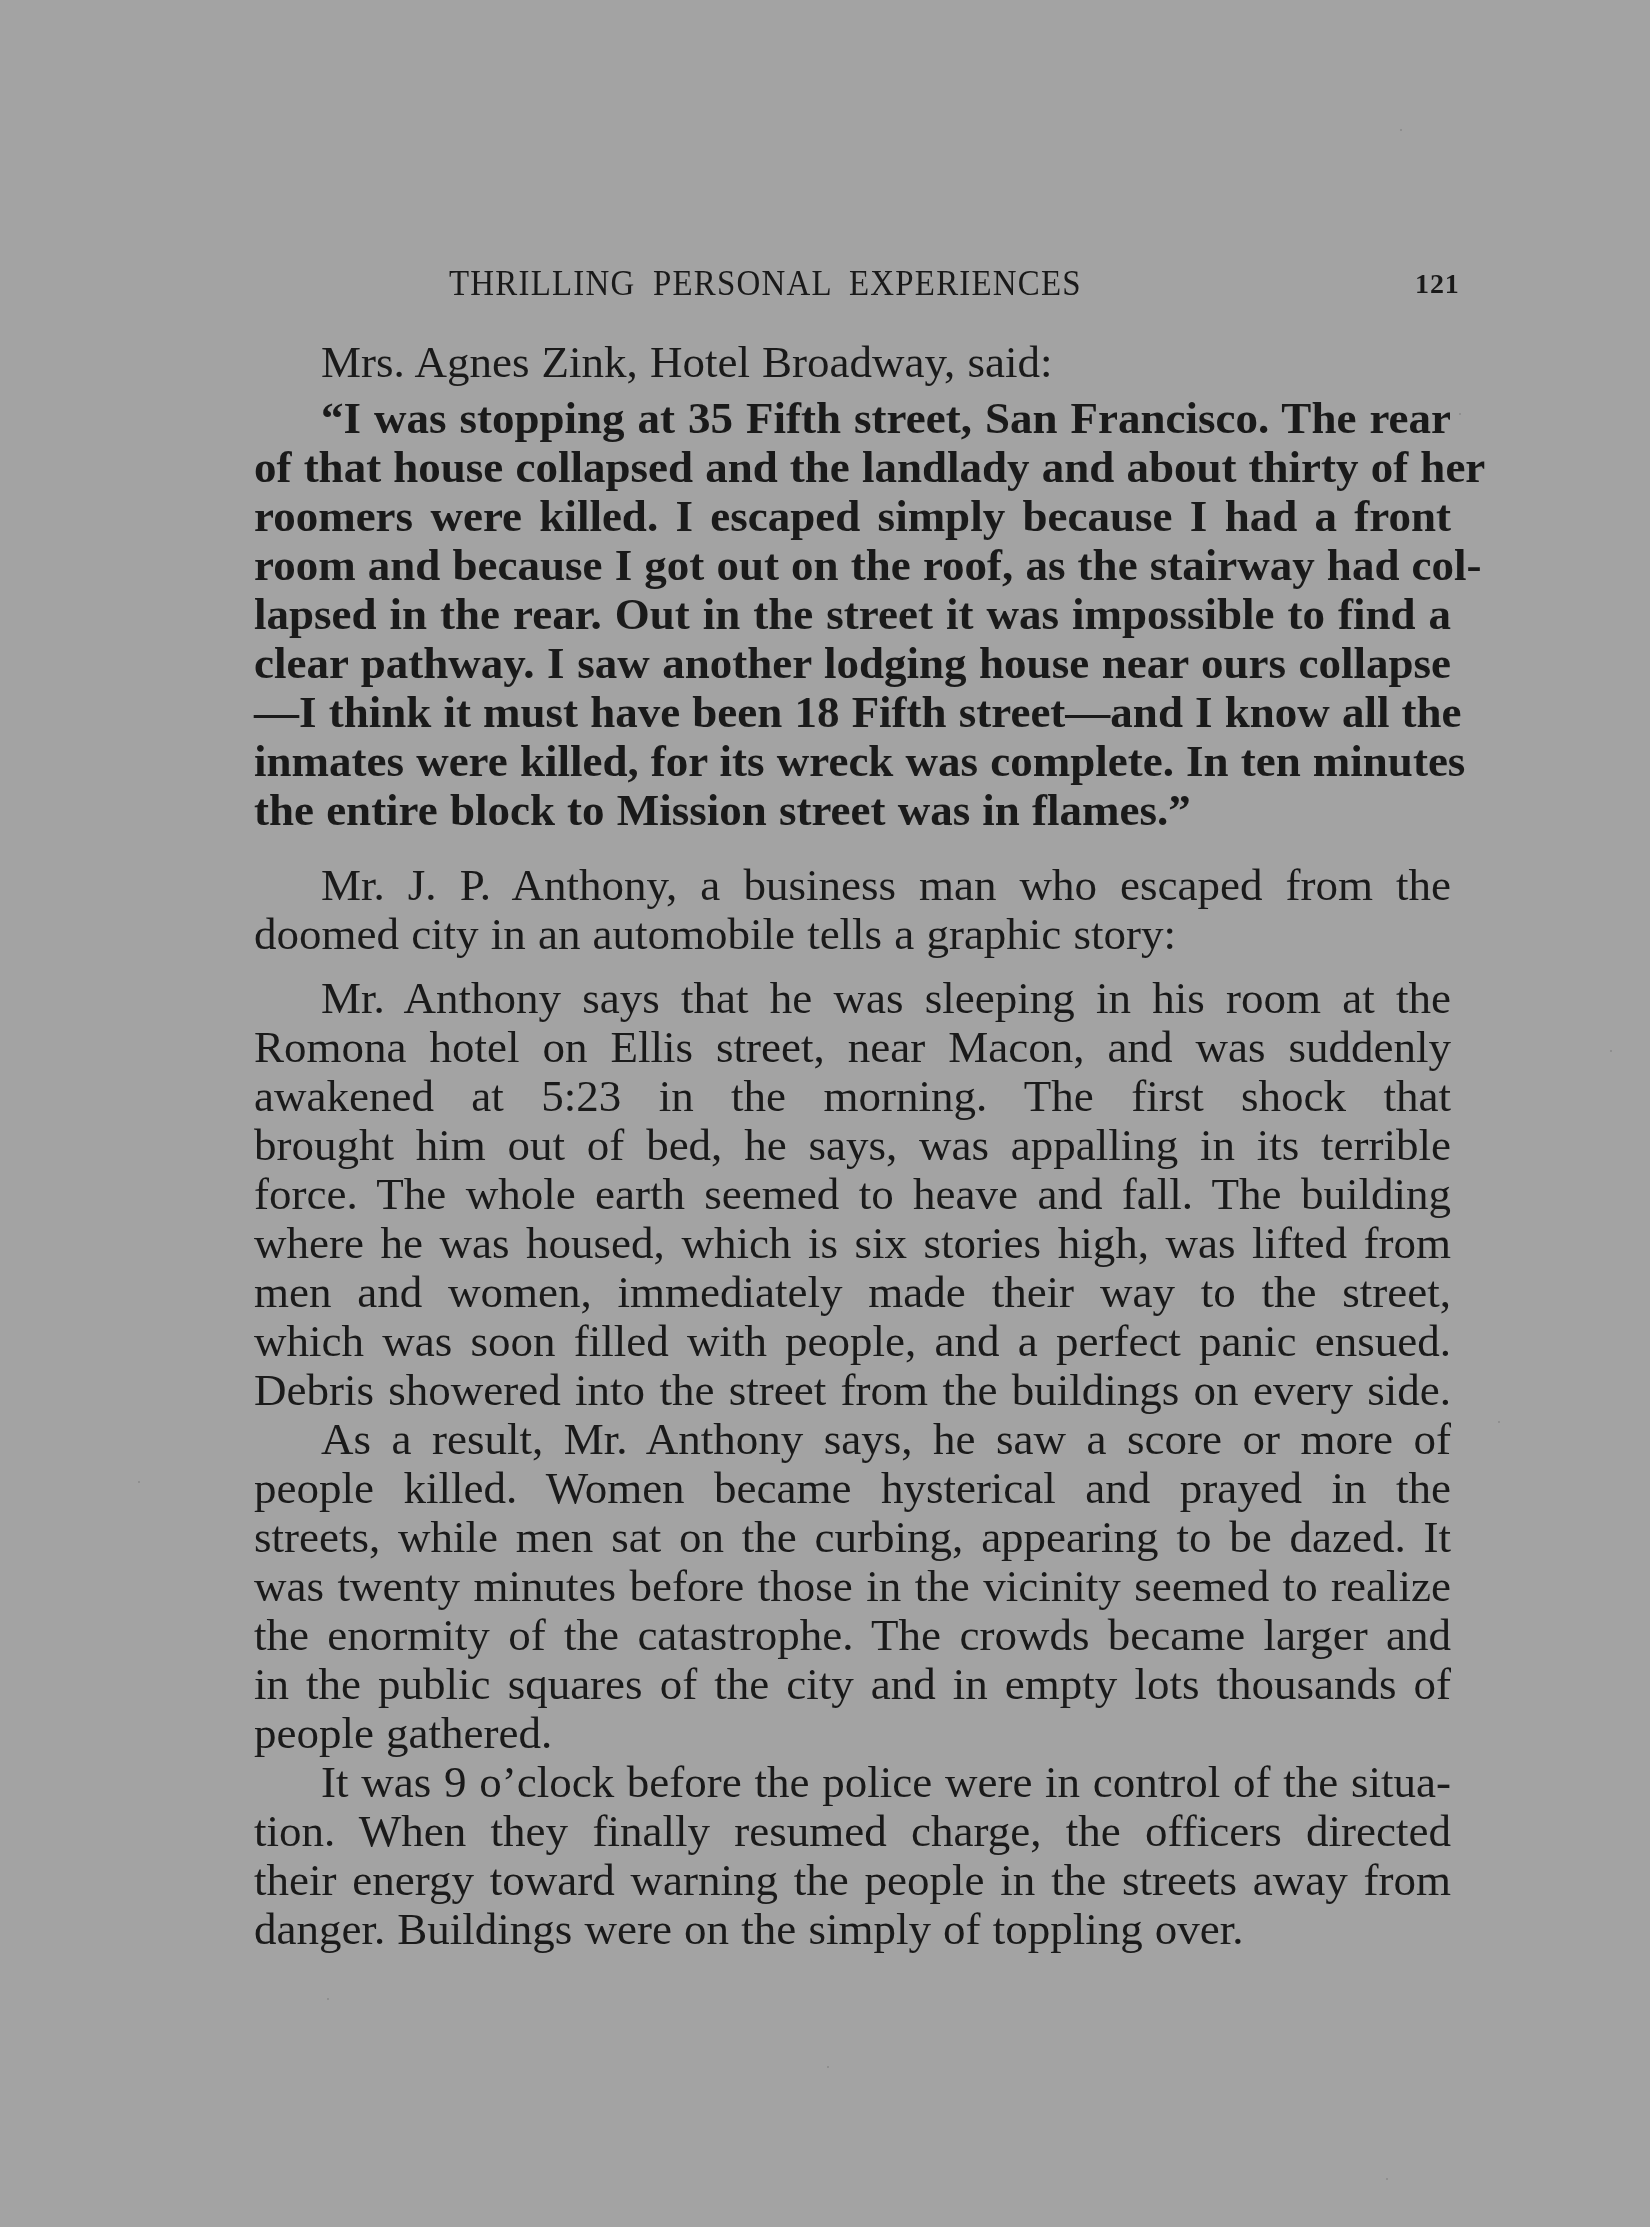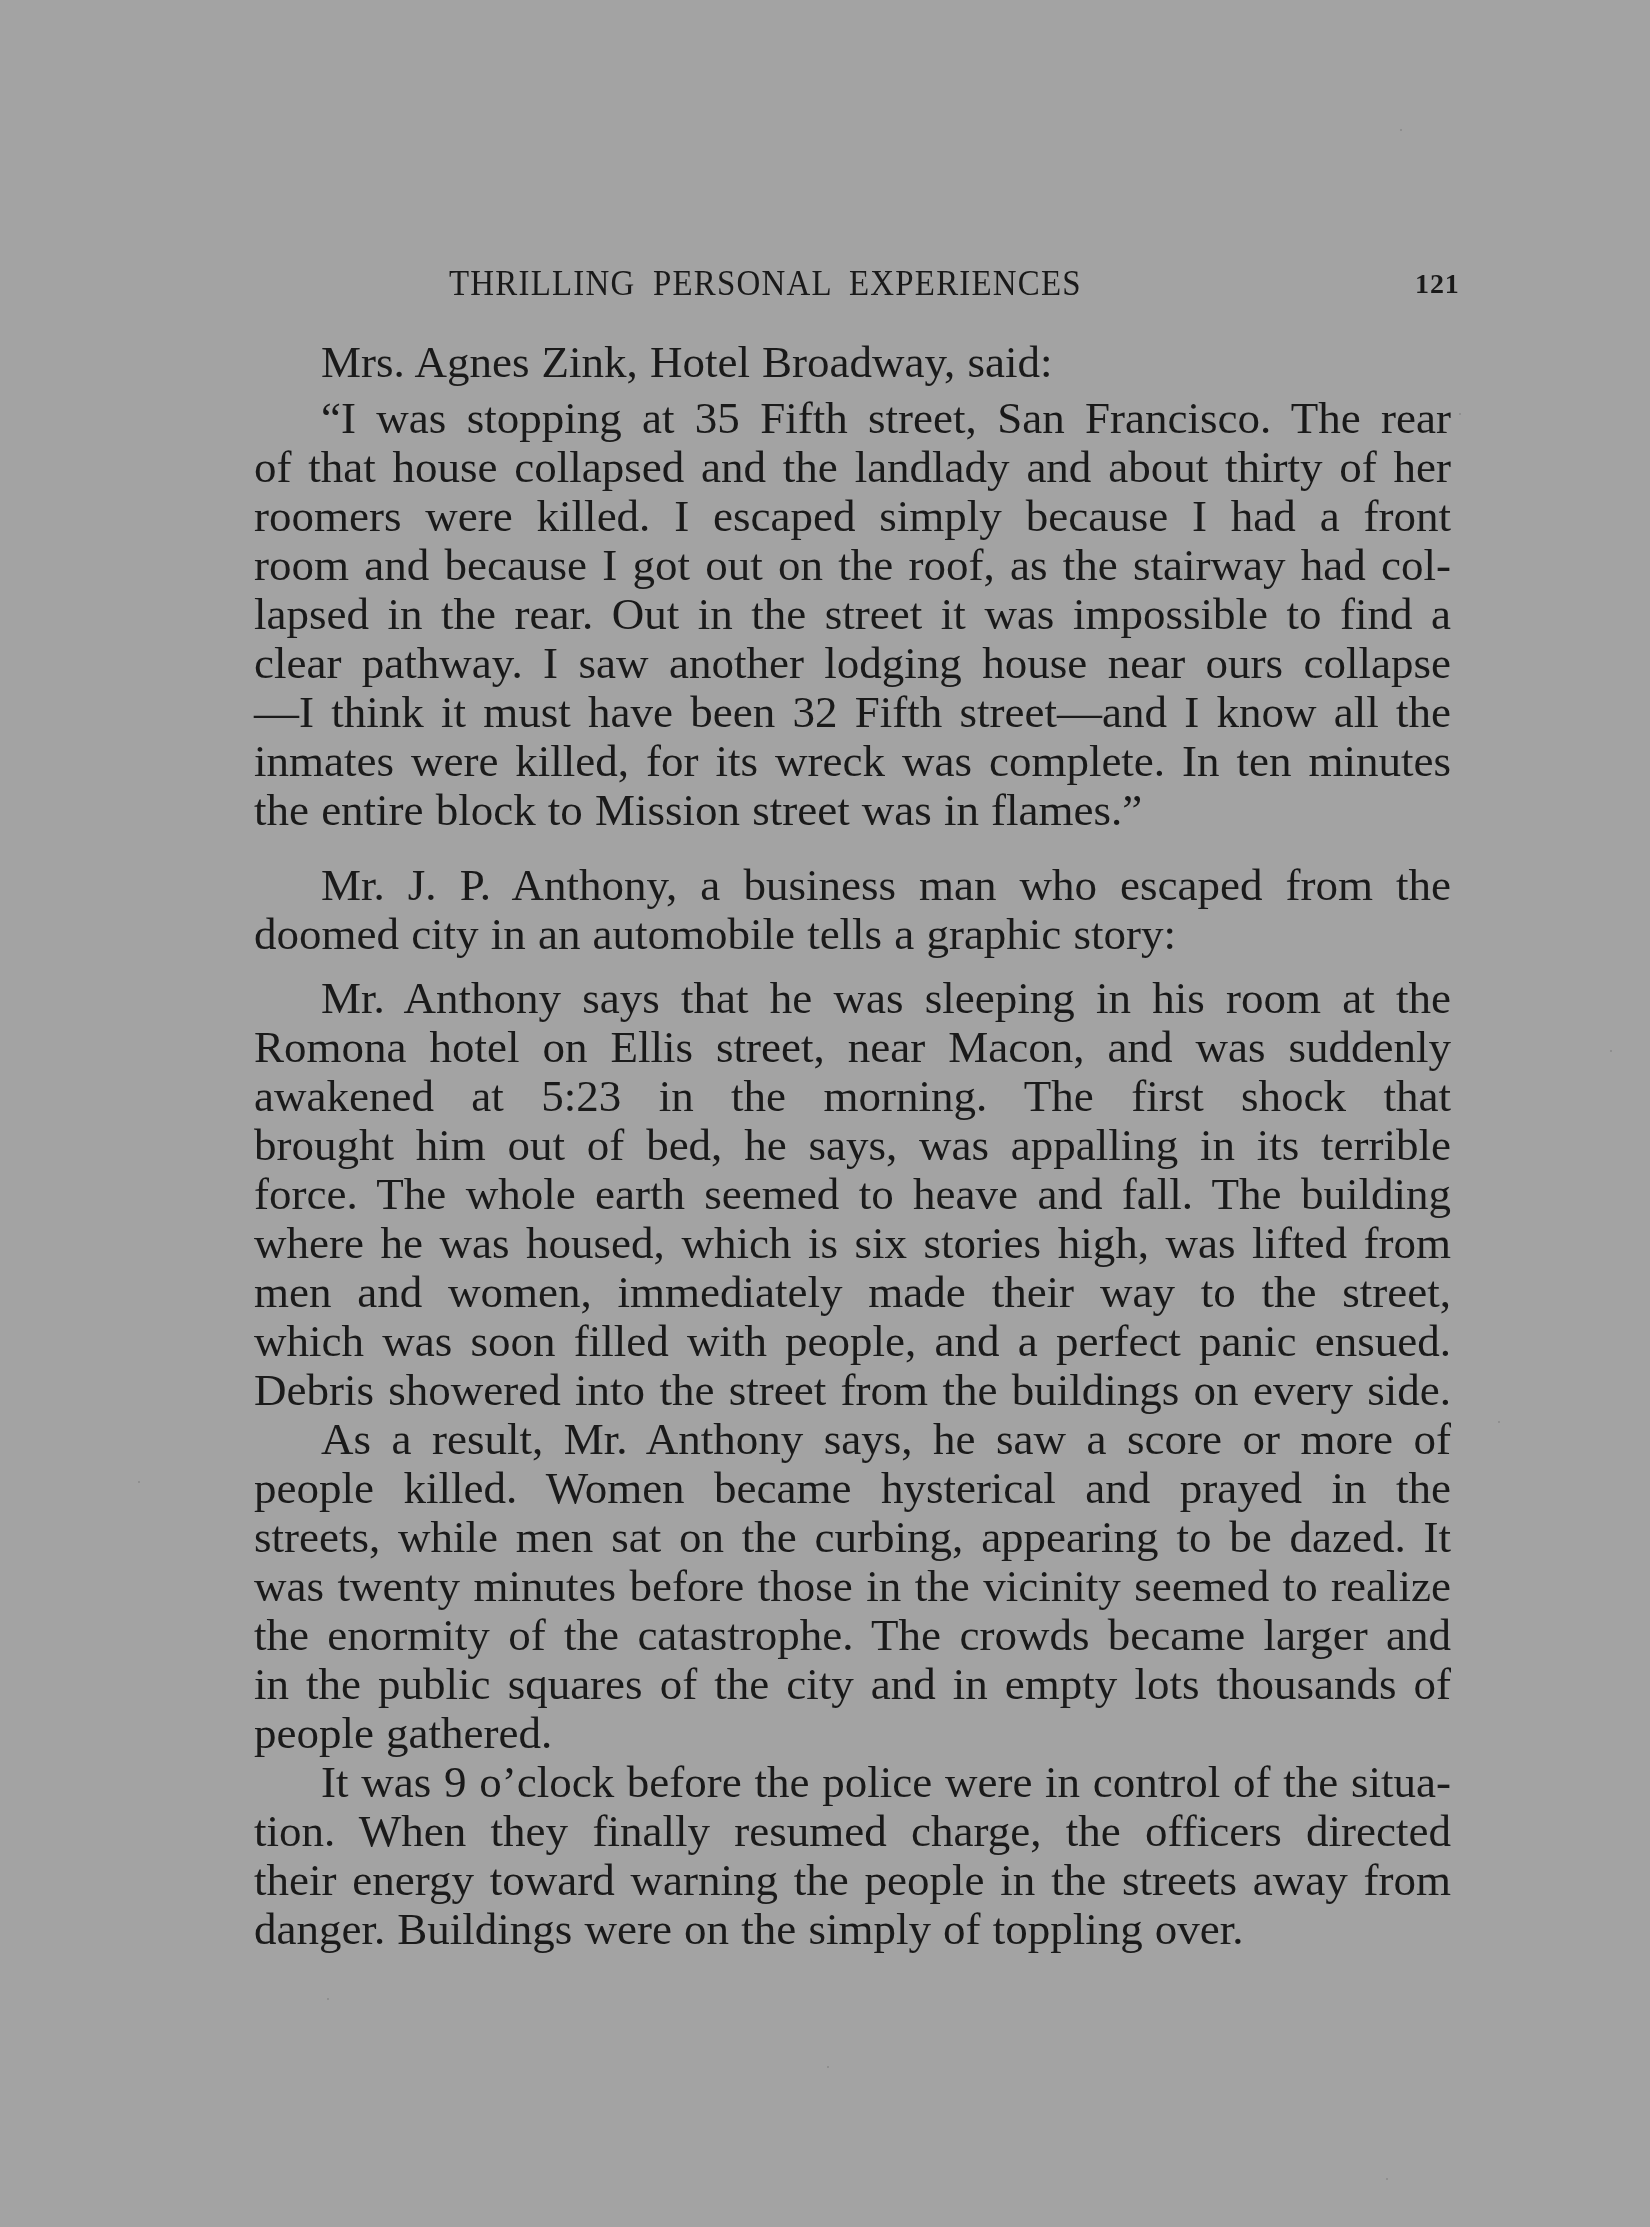--- a/index.html
+++ b/index.html
@@ -92,28 +92,28 @@
     <span class="running-title">THRILLING PERSONAL EXPERIENCES</span>
     <span class="page-number">121</span>
   </div>
 
   <div class="body-text">
 
     <div class="para-lines">
       <span class="line indent last">Mrs. Agnes Zink, Hotel Broadway, said:</span>
     </div>
 
-    <div class="para-lines" style="margin-top:6.9px;">
+    <div class="para-lines" style="margin-top:6.9px;font-weight:bold;">
       <span class="line indent">“I was stopping at 35 Fifth street, San Francisco.  The rear</span>
       <span class="line">of that house collapsed and the landlady and about thirty of her</span>
       <span class="line">roomers were killed.  I escaped simply because I had a front</span>
       <span class="line">room and because I got out on the roof, as the stairway had col-</span>
       <span class="line">lapsed in the rear.  Out in the street it was impossible to find a</span>
       <span class="line">clear pathway.  I saw another lodging house near ours collapse</span>
-      <span class="line">—I think it must have been 32 Fifth street—and I know all the</span>
+      <span class="line">—I think it must have been 18 Fifth street—and I know all the</span>
       <span class="line">inmates were killed, for its wreck was complete.  In ten minutes</span>
       <span class="line last">the entire block to Mission street was in flames.”</span>
     </div>
 
     <div class="para-lines" style="margin-top:26px;">
       <span class="line indent">Mr. J. P. Anthony, a business man who escaped from the</span>
       <span class="line last">doomed city in an automobile tells a graphic story:</span>
     </div>
 
     <div class="para-lines" style="margin-top:15.5px;">

